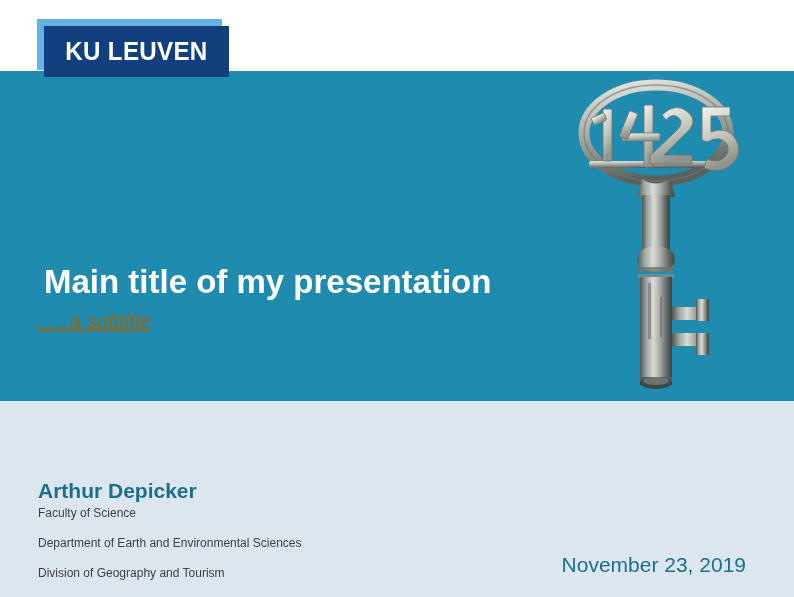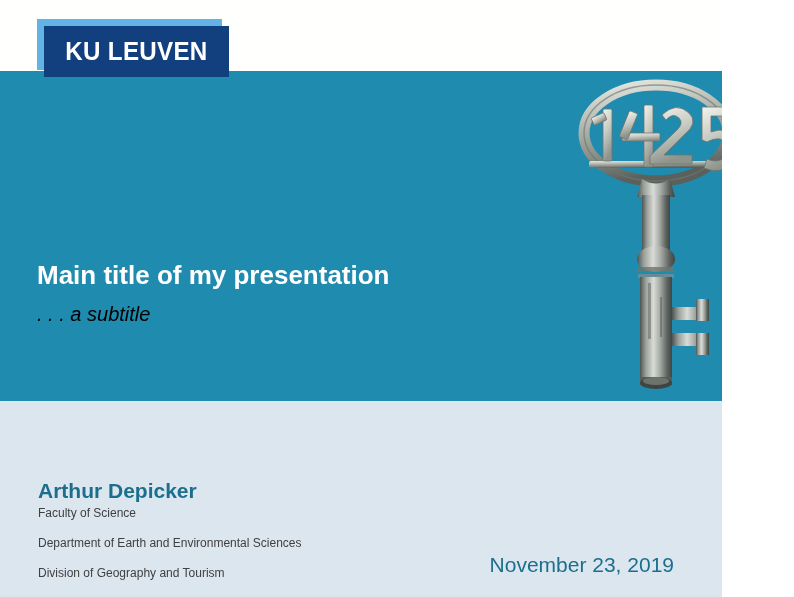--- a/index.html
+++ b/index.html
@@ -6,21 +6,21 @@
     margin: 0;
     padding: 0;
     background: #ffffff;
   }
   body {
     font-family: "Liberation Sans", sans-serif;
   }
 
   #slide {
     position: relative;
-    width: 722px;
+    width: 794px;
     height: 597px;
     overflow: hidden;
     background: #ffffff;
   }
 
   
   .band-white {
     position: absolute;
     left: 0; top: 0;
     width: 794px; height: 71px;
@@ -72,32 +72,33 @@
 
   
   .title-block {
     position: absolute;
     left: 37px; top: 258px;
     width: 520px;
   }
   .main-title {
     color: #ffffff;
     font-weight: bold;
-    font-size: 26px;
+    font-size: 33px;
     line-height: 34px;
-    margin: 0;
+    margin: 7px;
     white-space: nowrap;
   }
   .subtitle {
-    color: #000000;
+    color: #a16207;
     font-style: italic;
     font-size: 20px;
     line-height: 28px;
     margin: 8px 0 0 0;
     white-space: nowrap;
+    text-decoration: underline;
   }
 
   
   .key-art {
     position: absolute;
     left: 556px; top: 71px;
     width: 200px; height: 330px;
     pointer-events: none;
   }
 

